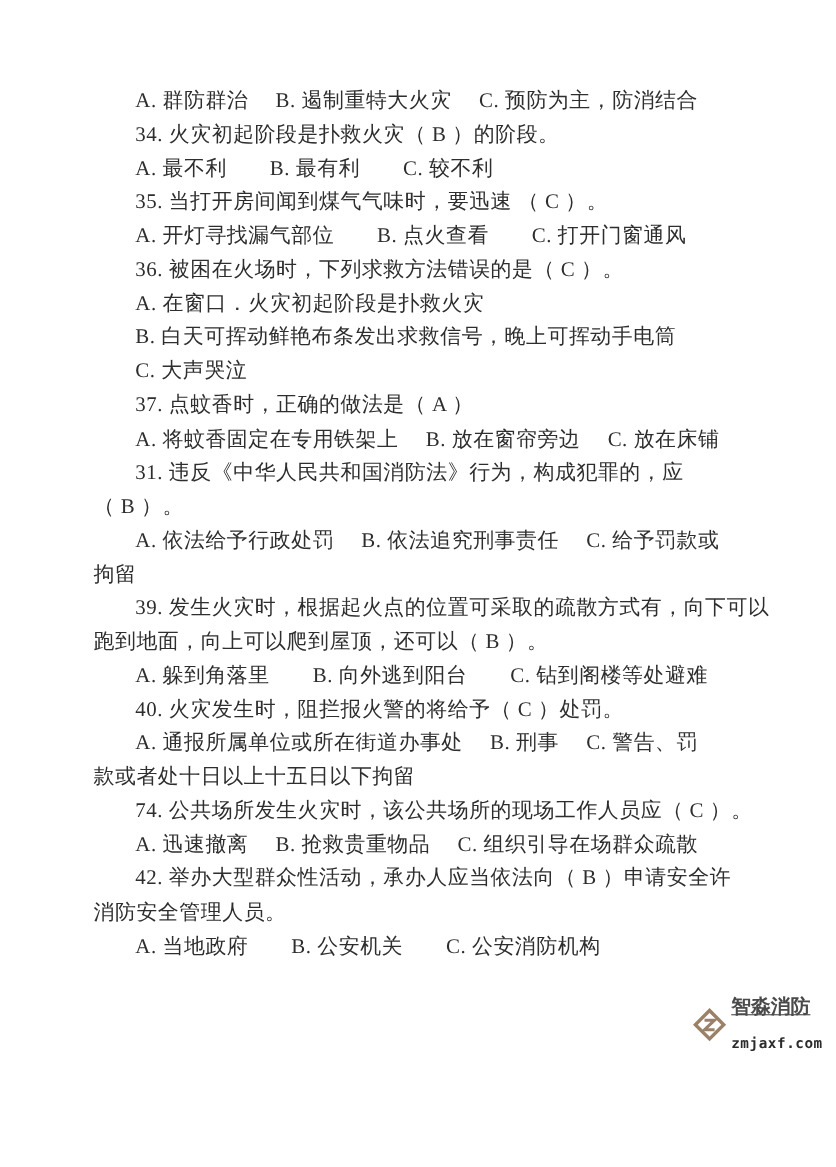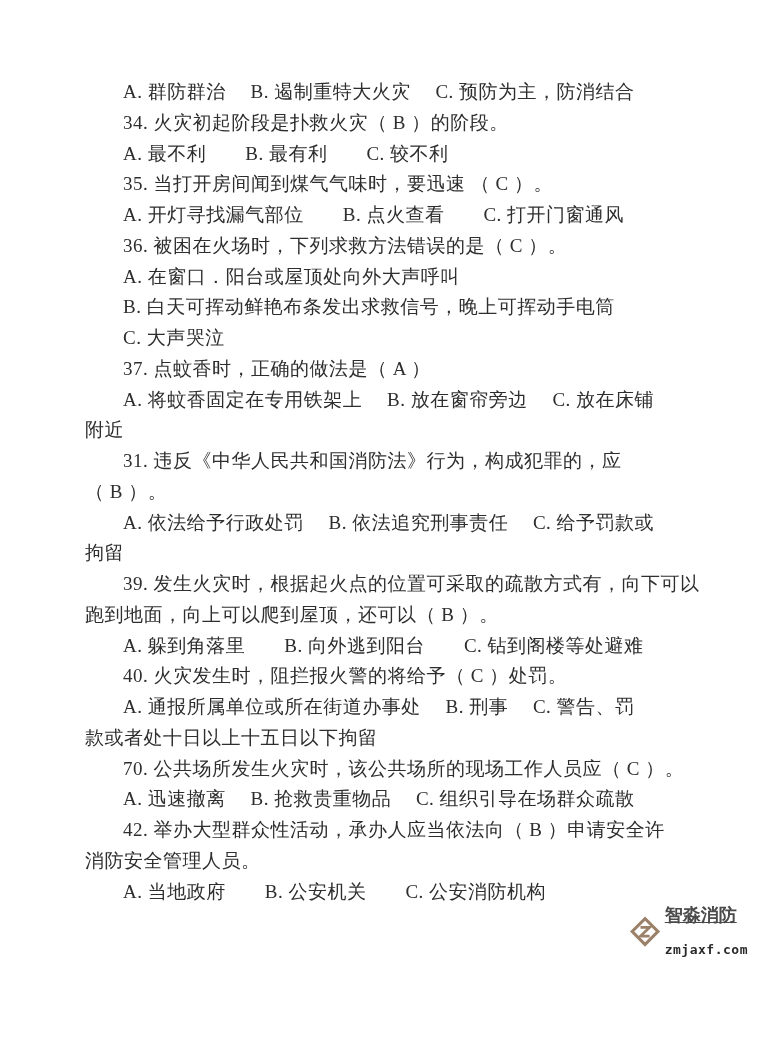--- a/index.html
+++ b/index.html
@@ -80,37 +80,36 @@
 
 <div class="page">
 
   <main class="content" id="lines-container">
       <div class="line indent">A. 群防群治　 B. 遏制重特大火灾　 C. 预防为主，防消结合</div>
       <div class="line indent">34. 火灾初起阶段是扑救火灾（ B ）的阶段。</div>
       <div class="line indent">A. 最不利　　B. 最有利　　C. 较不利</div>
       <div class="line indent">35. 当打开房间闻到煤气气味时，要迅速 （ C ）。</div>
       <div class="line indent">A. 开灯寻找漏气部位　　B. 点火查看　　C. 打开门窗通风</div>
       <div class="line indent">36. 被困在火场时，下列求救方法错误的是（ C ）。</div>
-      <div class="line indent">A. 在窗口．阳台或屋顶处向外大声呼叫</div>
+      <div class="line indent">A. 在窗口．火灾初起阶段是扑救火灾</div>
       <div class="line indent">B. 白天可挥动鲜艳布条发出求救信号，晚上可挥动手电筒</div>
       <div class="line indent">C. 大声哭泣</div>
       <div class="line indent">37. 点蚊香时，正确的做法是（ A ）</div>
       <div class="line indent">A. 将蚊香固定在专用铁架上　 B. 放在窗帘旁边　 C. 放在床铺</div>
-      <div class="line">附近</div>
       <div class="line indent">31. 违反《中华人民共和国消防法》行为，构成犯罪的，应</div>
       <div class="line">（ B ）。</div>
       <div class="line indent">A. 依法给予行政处罚　 B. 依法追究刑事责任　 C. 给予罚款或</div>
       <div class="line">拘留</div>
       <div class="line indent">39. 发生火灾时，根据起火点的位置可采取的疏散方式有，向下可以</div>
       <div class="line">跑到地面，向上可以爬到屋顶，还可以（ B ）。</div>
       <div class="line indent">A. 躲到角落里　　B. 向外逃到阳台　　C. 钻到阁楼等处避难</div>
       <div class="line indent">40. 火灾发生时，阻拦报火警的将给予（ C ）处罚。</div>
       <div class="line indent">A. 通报所属单位或所在街道办事处　 B. 刑事　 C. 警告、罚</div>
       <div class="line">款或者处十日以上十五日以下拘留</div>
-      <div class="line indent">70. 公共场所发生火灾时，该公共场所的现场工作人员应（ C ）。</div>
+      <div class="line indent">74. 公共场所发生火灾时，该公共场所的现场工作人员应（ C ）。</div>
       <div class="line indent">A. 迅速撤离　 B. 抢救贵重物品　 C. 组织引导在场群众疏散</div>
       <div class="line indent">42. 举办大型群众性活动，承办人应当依法向（ B ）申请安全许</div>
       <div class="line">消防安全管理人员。</div>
       <div class="line indent">A. 当地政府　　B. 公安机关　　C. 公安消防机构</div>
     </main>
 
   <div class="page-number">- 4 -</div>
 
   <div class="watermark">
     <svg class="wm-logo" viewBox="0 0 34 36" aria-hidden="true" style="color: rgb(155, 129, 104);">

